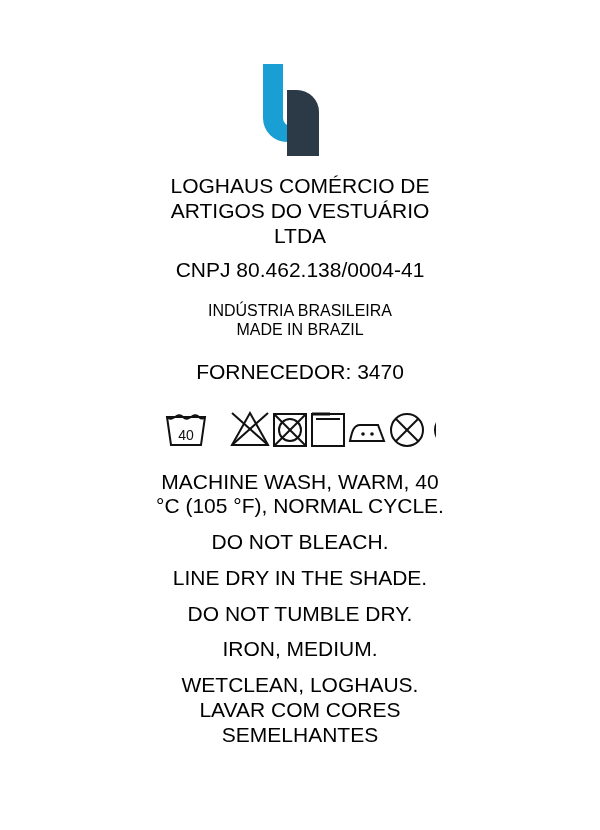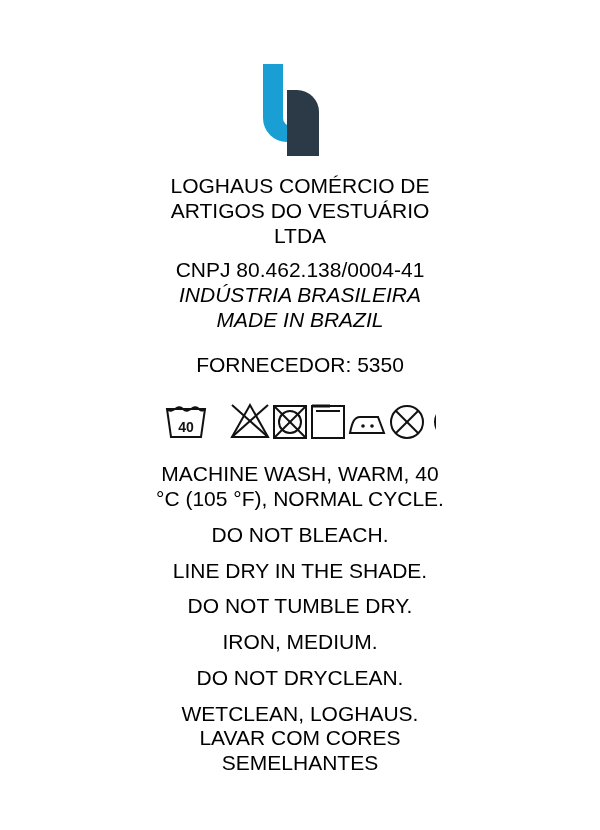--- a/index.html
+++ b/index.html
@@ -38,39 +38,38 @@
   .company {
     font-size: 21px;
     margin-top: 2px;
     max-width: 300px;
   }
   .cnpj {
     font-size: 21px;
     margin-top: 10px;
   }
   .origin {
-    font-size: 21px;
-    font-style: italic;
+    font-size: 16px;
+    margin-top: 19px;
   }
   .supplier {
     font-size: 21px;
     margin-top: 20px;
   }
   .composition {
     font-size: 21px;
     margin-top: 19px;
   }
   .symbols {
     margin-top: 16px;
     margin-bottom: 4px;
     height: 52px;
     display: flex;
     align-items: center;
     justify-content: center;
-    font-weight: bold;
   }
   .care {
     font-size: 21px;
     margin-top: 13px;
     max-width: 300px;
   }
   .care .ln { display: block; }
   .care .gap { margin-top: 11px; }
 </style>
 </head>
@@ -94,21 +93,21 @@
     <span>LTDA</span>
   </div>
 
   <div class="block cnpj">CNPJ 80.462.138/0004-41</div>
 
   <div class="block origin">
     <div>INDÚSTRIA BRASILEIRA</div>
     <div>MADE IN BRAZIL</div>
   </div>
 
-  <div class="block supplier">FORNECEDOR: 5350</div>
+  <div class="block supplier">FORNECEDOR: 3470</div>
 
 
   <div class="symbols">
     <svg width="272" height="48" viewBox="0 0 272 48" xmlns="http://www.w3.org/2000/svg" fill="none" stroke="#111111" stroke-width="2">
 
       <g>
         <path d="M3 14 h38 l-4 28 h-30 z"></path>
         <path d="M3 14 c6 6 10 -6 16 0 c6 6 10 -6 16 0 c3 3 5 1 6 0" stroke-width="2"></path>
         <text x="22" y="37" font-family="Liberation Sans, sans-serif" font-size="14" fill="#111111" stroke="none" text-anchor="middle">40</text>
       </g>
@@ -151,20 +150,19 @@
     </svg>
   </div>
 
   <div class="block care">
     <span class="ln">MACHINE WASH, WARM, 40</span>
     <span class="ln">°C (105 °F), NORMAL CYCLE.</span>
     <span class="ln gap">DO NOT BLEACH.</span>
     <span class="ln gap">LINE DRY IN THE SHADE.</span>
     <span class="ln gap">DO NOT TUMBLE DRY.</span>
     <span class="ln gap">IRON, MEDIUM.</span>
-    <span class="ln gap">DO NOT DRYCLEAN.</span>
     <span class="ln gap">WETCLEAN, LOGHAUS.</span>
     <span class="ln">LAVAR COM CORES</span>
     <span class="ln">SEMELHANTES</span>
 
   </div>
 
 </div>
 
 </body></html>

